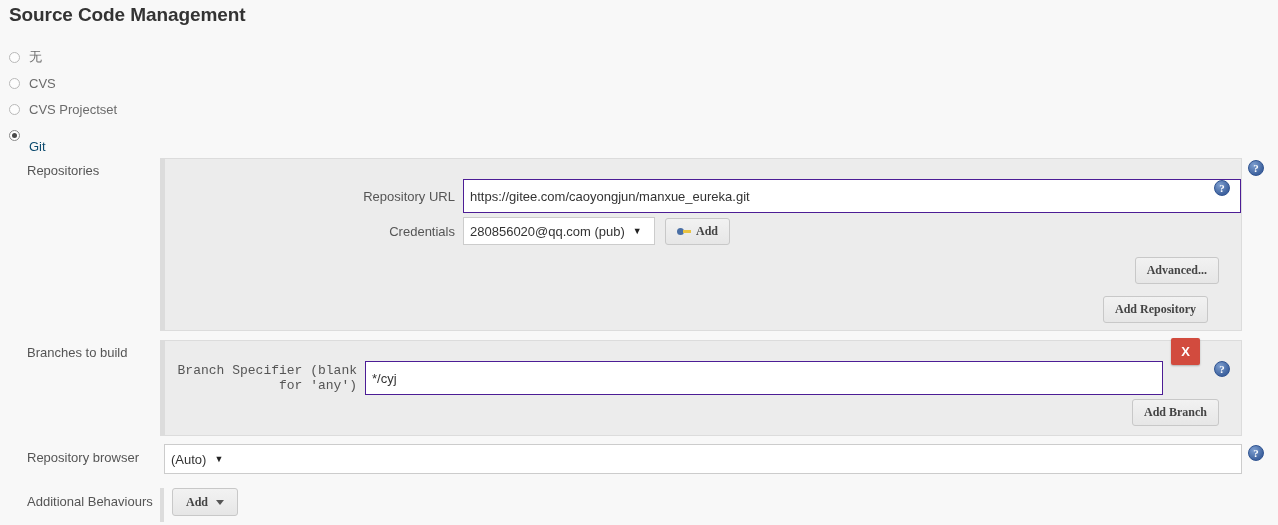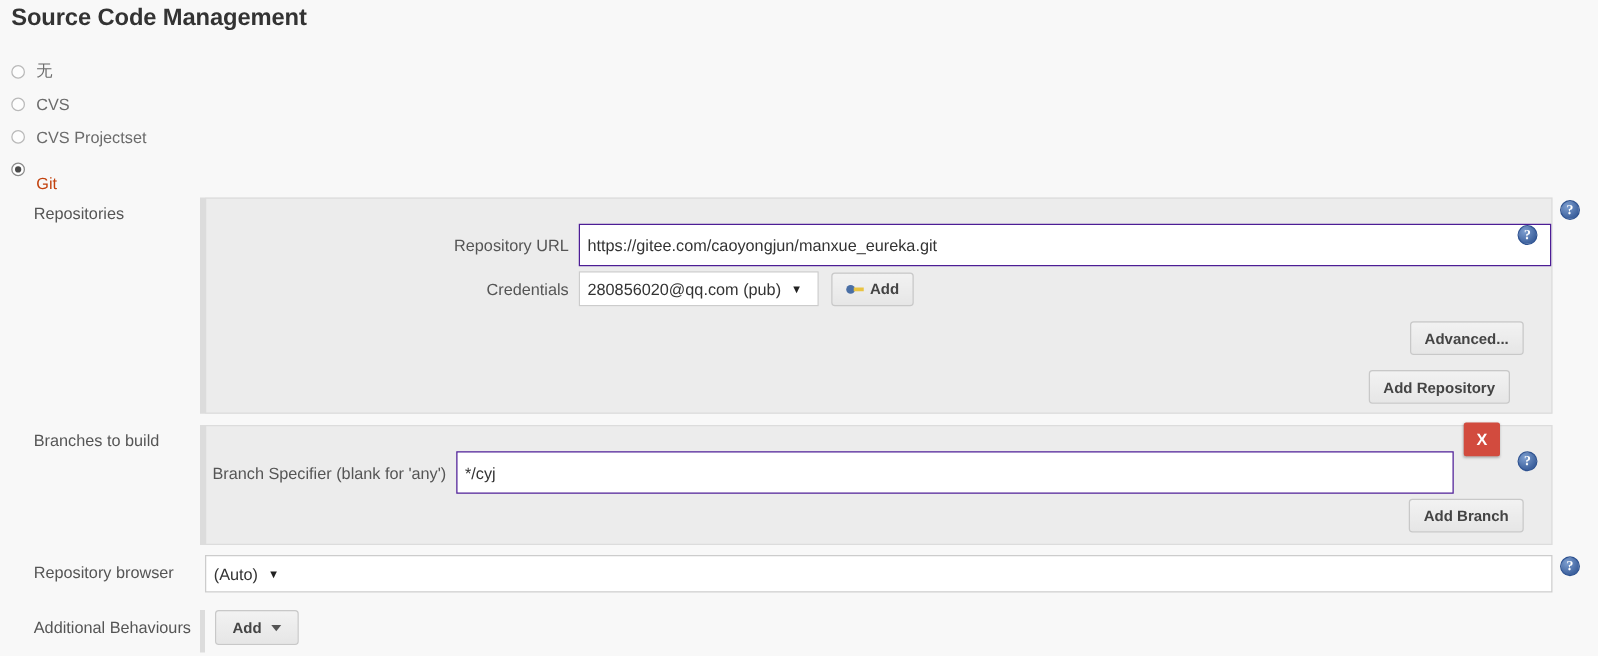--- a/index.html
+++ b/index.html
@@ -47,21 +47,21 @@
   .radio-dot.checked::after {
     content: "";
     position: absolute;
     left: 2px; top: 2px;
     width: 5px; height: 5px;
     border-radius: 50%;
     background: #4a4a4a;
   }
   .radio-label { font-size: 13px; color: #555; }
   .radio-row.disabled .radio-label { color: #6b6b6b; }
-  .radio-row.selected .radio-label { color: #c2410c; margin-top: 22px; }
+  .radio-row.selected .radio-label { color: #0c4a6e; margin-top: 22px; }
 
   
   .section-row {
     position: absolute;
     display: flex;
     align-items: flex-start;
   }
   .row-label {
     width: 160px;
     padding-left: 27px;
@@ -131,21 +131,21 @@
   
   .btn {
     display: inline-flex;
     align-items: center;
     justify-content: center;
     gap: 5px;
     background: linear-gradient(#f2f2f2, #e6e6e6);
     border: 1px solid #c8c8c8;
     border-radius: 3px;
     color: #444;
-    font-family: Liberation Sans, sans-serif;
+    font-family: Liberation Serif, serif;
     font-size: 12px;
     font-weight: bold;
     height: 27px;
     padding: 0 11px;
     cursor: pointer;
     white-space: nowrap;
     text-align: center;
   }
 
   .key-icon {
@@ -274,21 +274,21 @@
   </div>
   <div class="help-icon help-abs" style="left:1248px; top:160px;">?</div>
   <div class="help-icon help-abs" style="left:1214px; top:180px;">?</div>
 
   <div class="section-row" style="left:0; top:340px; width:1242px;">
     <div class="row-label">Branches to build</div>
     <div class="divider-bar"></div>
     <div class="block-panel" style="height:96px;">
 
       <div class="field-row" style="position:absolute; left:0; top:20px; width:100%;">
-        <div class="field-label" style="width:192px;">Branch Specifier (blank for 'any')</div>
+        <div class="field-label" style="width:192px;font-family:Liberation Mono, monospace;">Branch Specifier (blank for 'any')</div>
         <input class="txt" type="text" style="width: 798px; margin-left: 8px;" value="*/cyj">
       </div>
 
       <button class="btn" style="position:absolute; right:22px; top:58px;">
         <span>Add Branch</span>
       </button>
     </div>
   </div>
   <button class="btn-delete" style="left:1171px; top:338px;">
     <span>X</span>

